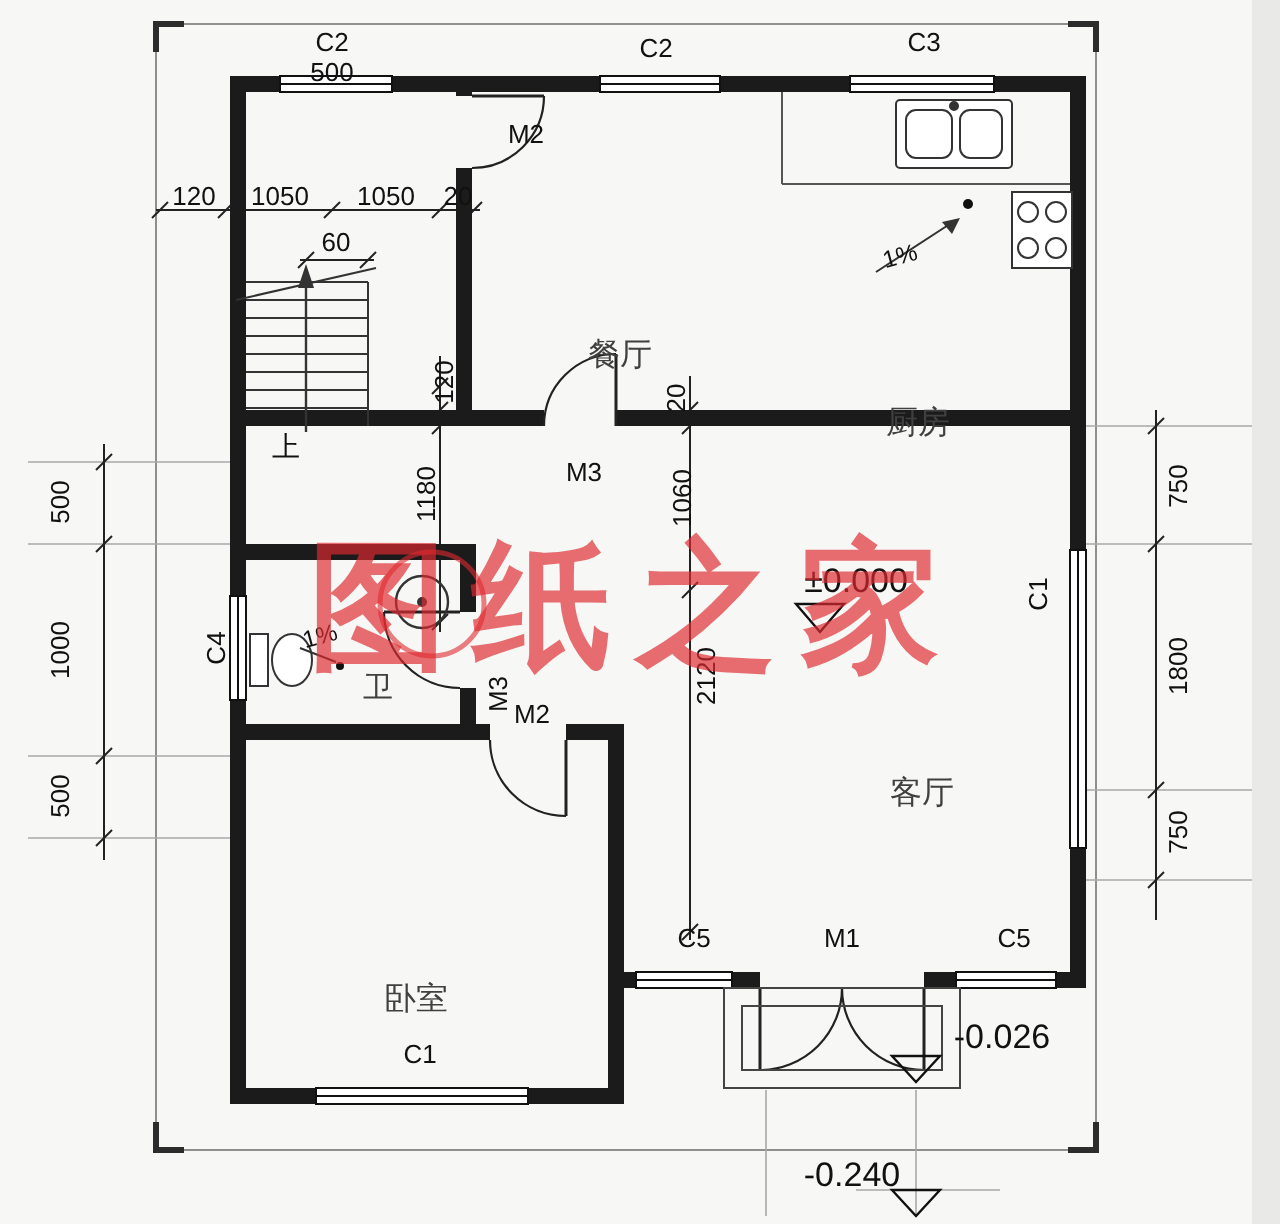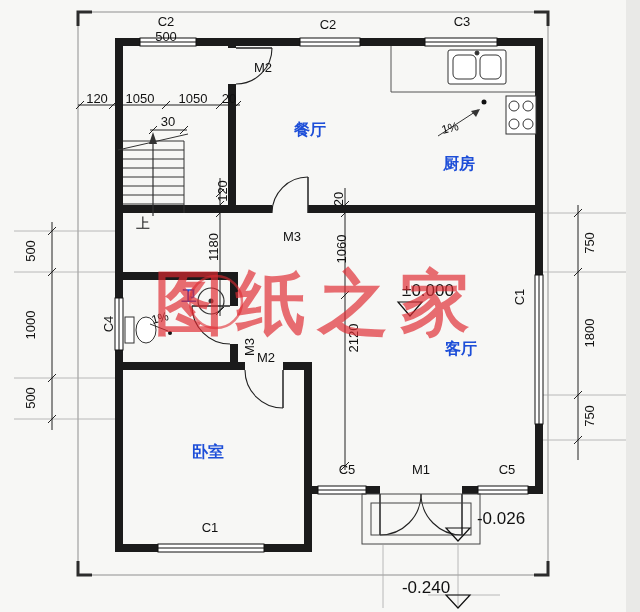--- a/index.html
+++ b/index.html
@@ -3,21 +3,21 @@
 <meta charset="utf-8">
 <style>
   html,body{margin:0;padding:0;background:#e9e9e7;}
   #page{position:relative;width:626px;height:612px;background:#f7f7f5;overflow:hidden;
         font-family:"Liberation Sans", sans-serif;color:#111;}
   svg{position:absolute;left:0;top:0;}
   .lbl{position:absolute;font-size:13px;color:#111;white-space:nowrap;
        transform:translate(-50%,-50%);}
   .rot{transform:translate(-50%,-50%) rotate(-90deg);}
   .tilt{transform:translate(-50%,-50%) rotate(-15deg);}
-  .room{font-size:16px;font-weight:bold;color:#1d4ed8;}
+  .room{font-size:16px;font-weight:normal;color:#404040;margin-top:48px;}
   .small{font-size:12px;}
   .elev{font-size:17px;}
   .wm{position:absolute;left:318px;top:304px;transform:translate(-50%,-50%);
       font-size:70px;font-weight:bold;letter-spacing:12px;white-space:nowrap;
       color:rgba(223,42,48,.68);font-family:"Liberation Serif", serif;}
 </style>
 </head>
 <body>
 
 <div id="page">
@@ -214,21 +214,21 @@
 <div class="lbl rot" style="left:519px;top:297px">C1</div>
 <div class="lbl" style="left:347px;top:469px">C5</div>
 <div class="lbl" style="left:421px;top:469px">M1</div>
 <div class="lbl" style="left:507px;top:469px">C5</div>
 <div class="lbl" style="left:210px;top:527px">C1</div>
 
 <div class="lbl" style="left:97px;top:98px">120</div>
 <div class="lbl" style="left:140px;top:98px">1050</div>
 <div class="lbl" style="left:193px;top:98px">1050</div>
 <div class="lbl" style="left:229px;top:98px">20</div>
-<div class="lbl" style="left:168px;top:121px">30</div>
+<div class="lbl" style="left:168px;top:121px">60</div>
 <div class="lbl rot" style="left:222px;top:191px">120</div>
 <div class="lbl rot" style="left:213px;top:247px">1180</div>
 <div class="lbl rot" style="left:338px;top:199px">20</div>
 <div class="lbl rot" style="left:341px;top:249px">1060</div>
 <div class="lbl rot" style="left:353px;top:338px">2120</div>
 <div class="lbl rot" style="left:30px;top:251px">500</div>
 <div class="lbl rot" style="left:30px;top:325px">1000</div>
 <div class="lbl rot" style="left:30px;top:398px">500</div>
 <div class="lbl rot" style="left:589px;top:243px">750</div>
 <div class="lbl rot" style="left:589px;top:333px">1800</div>

